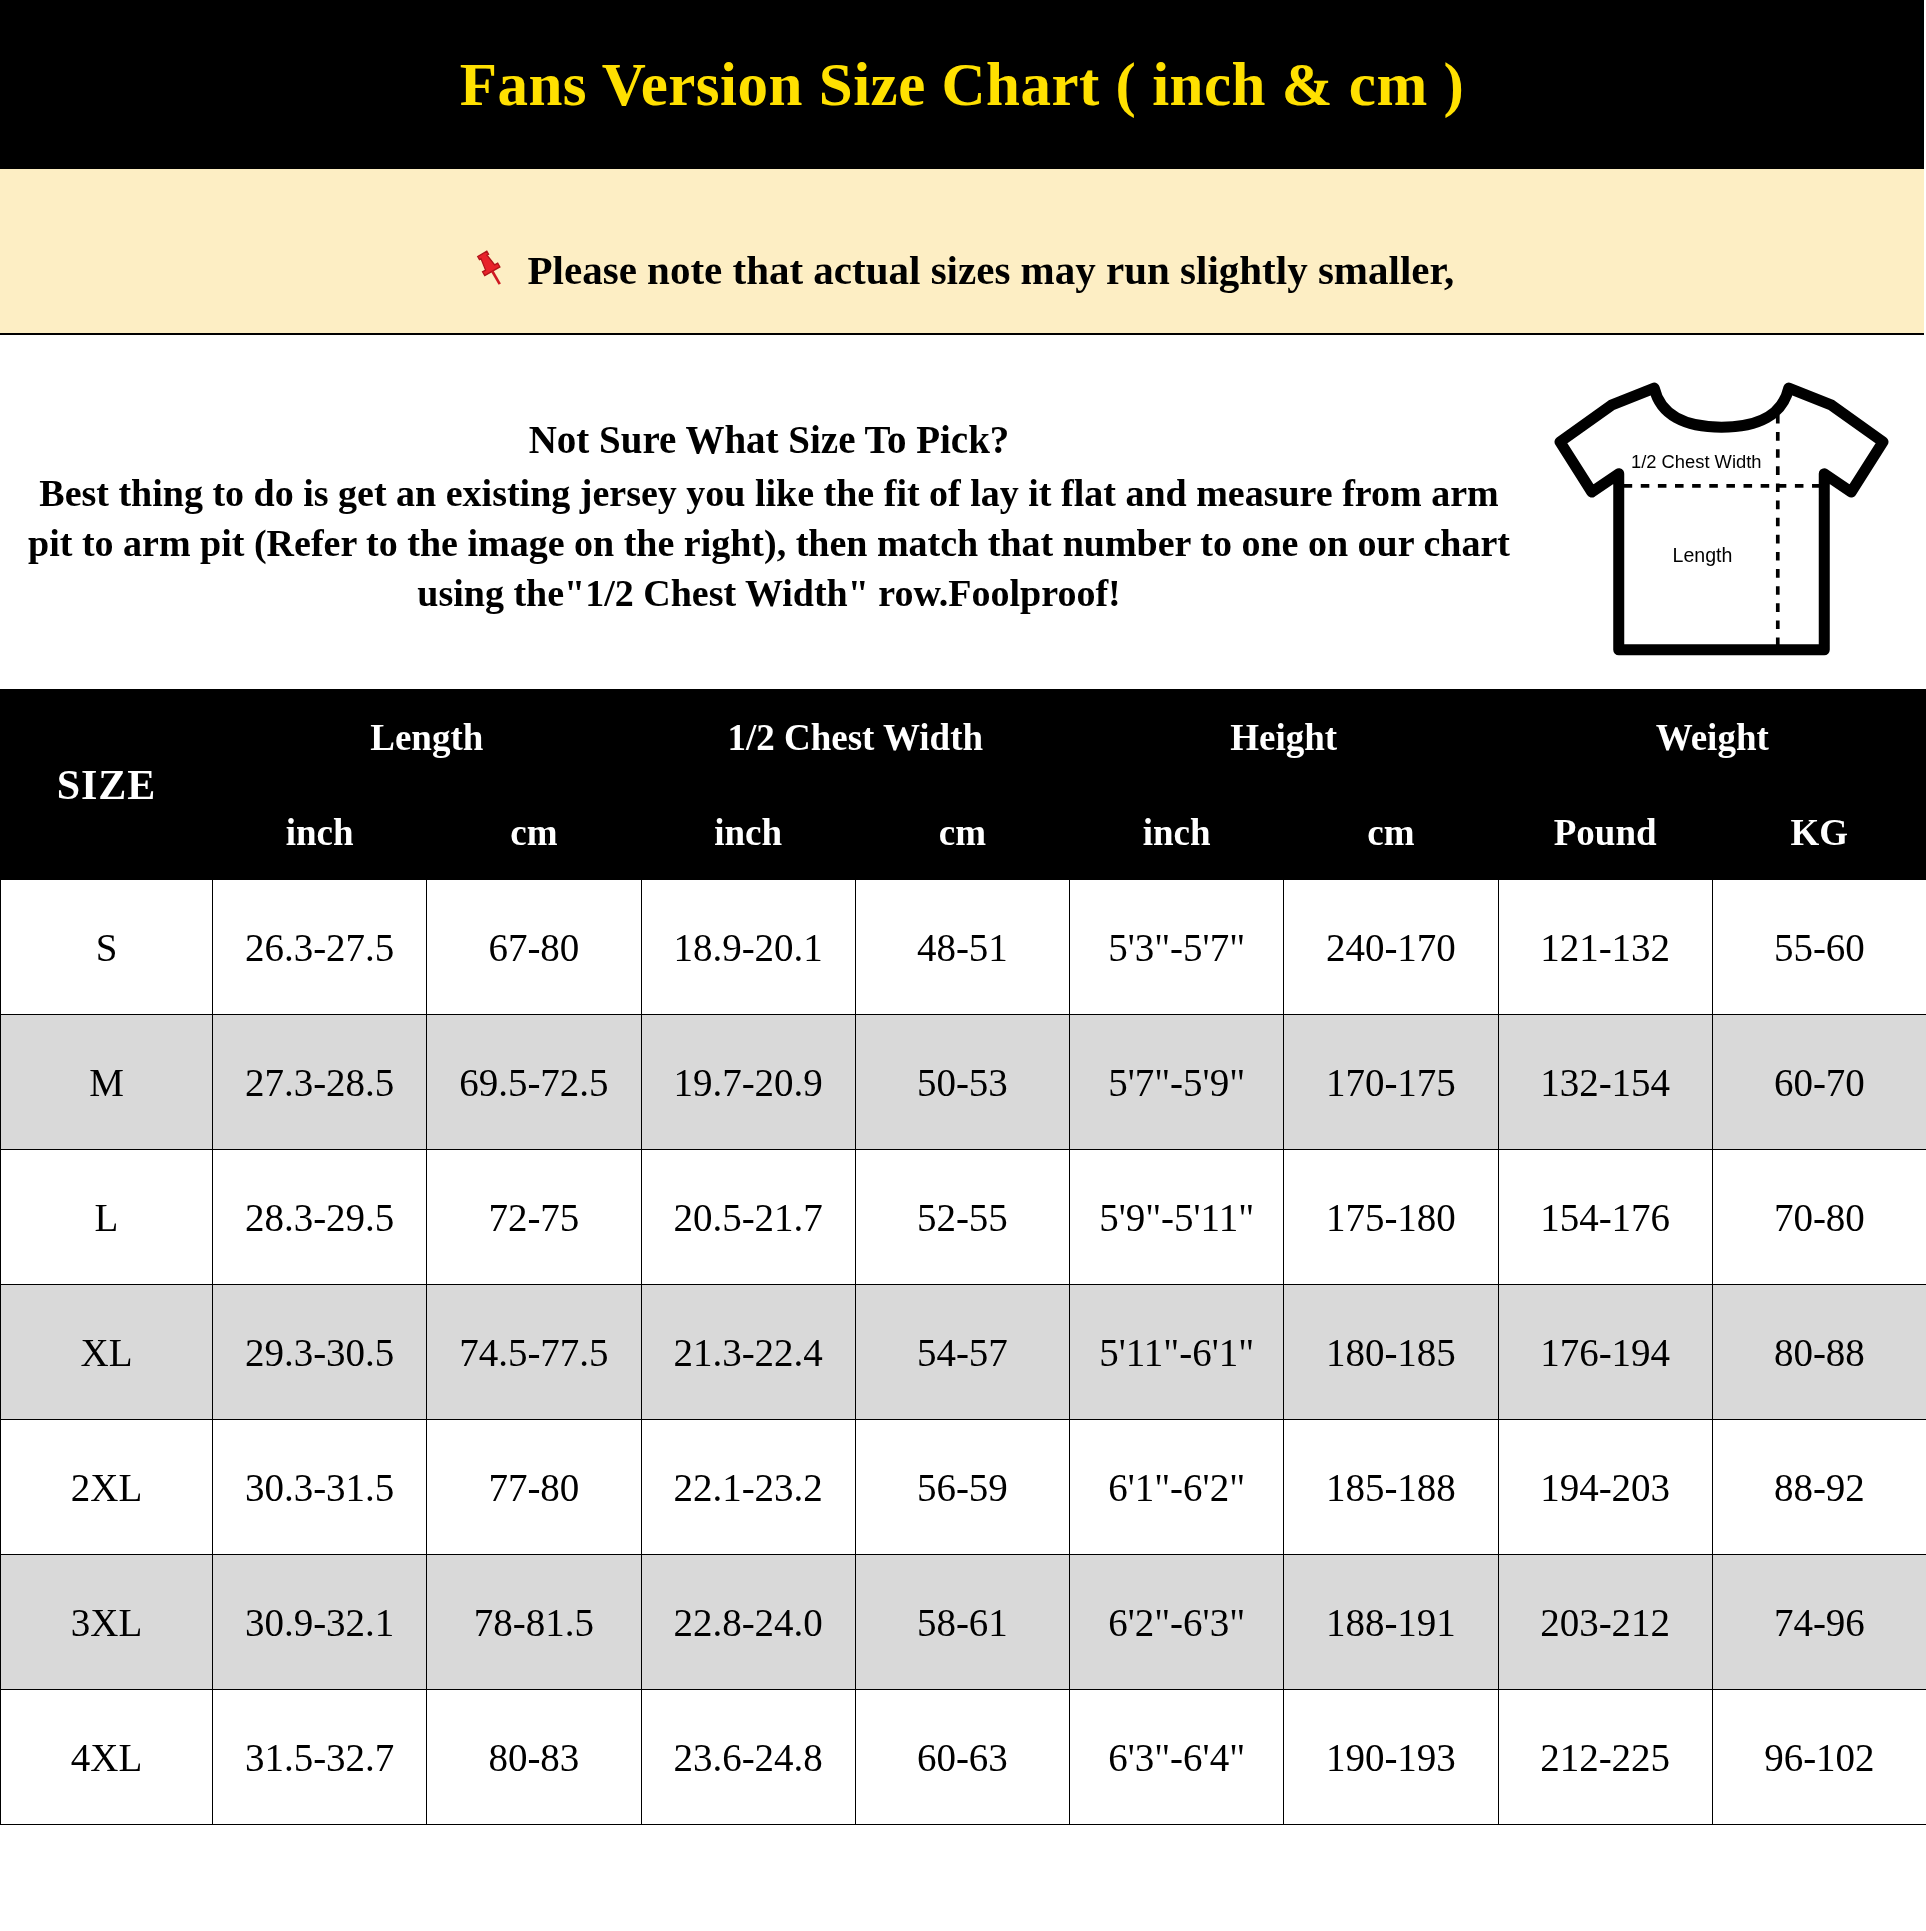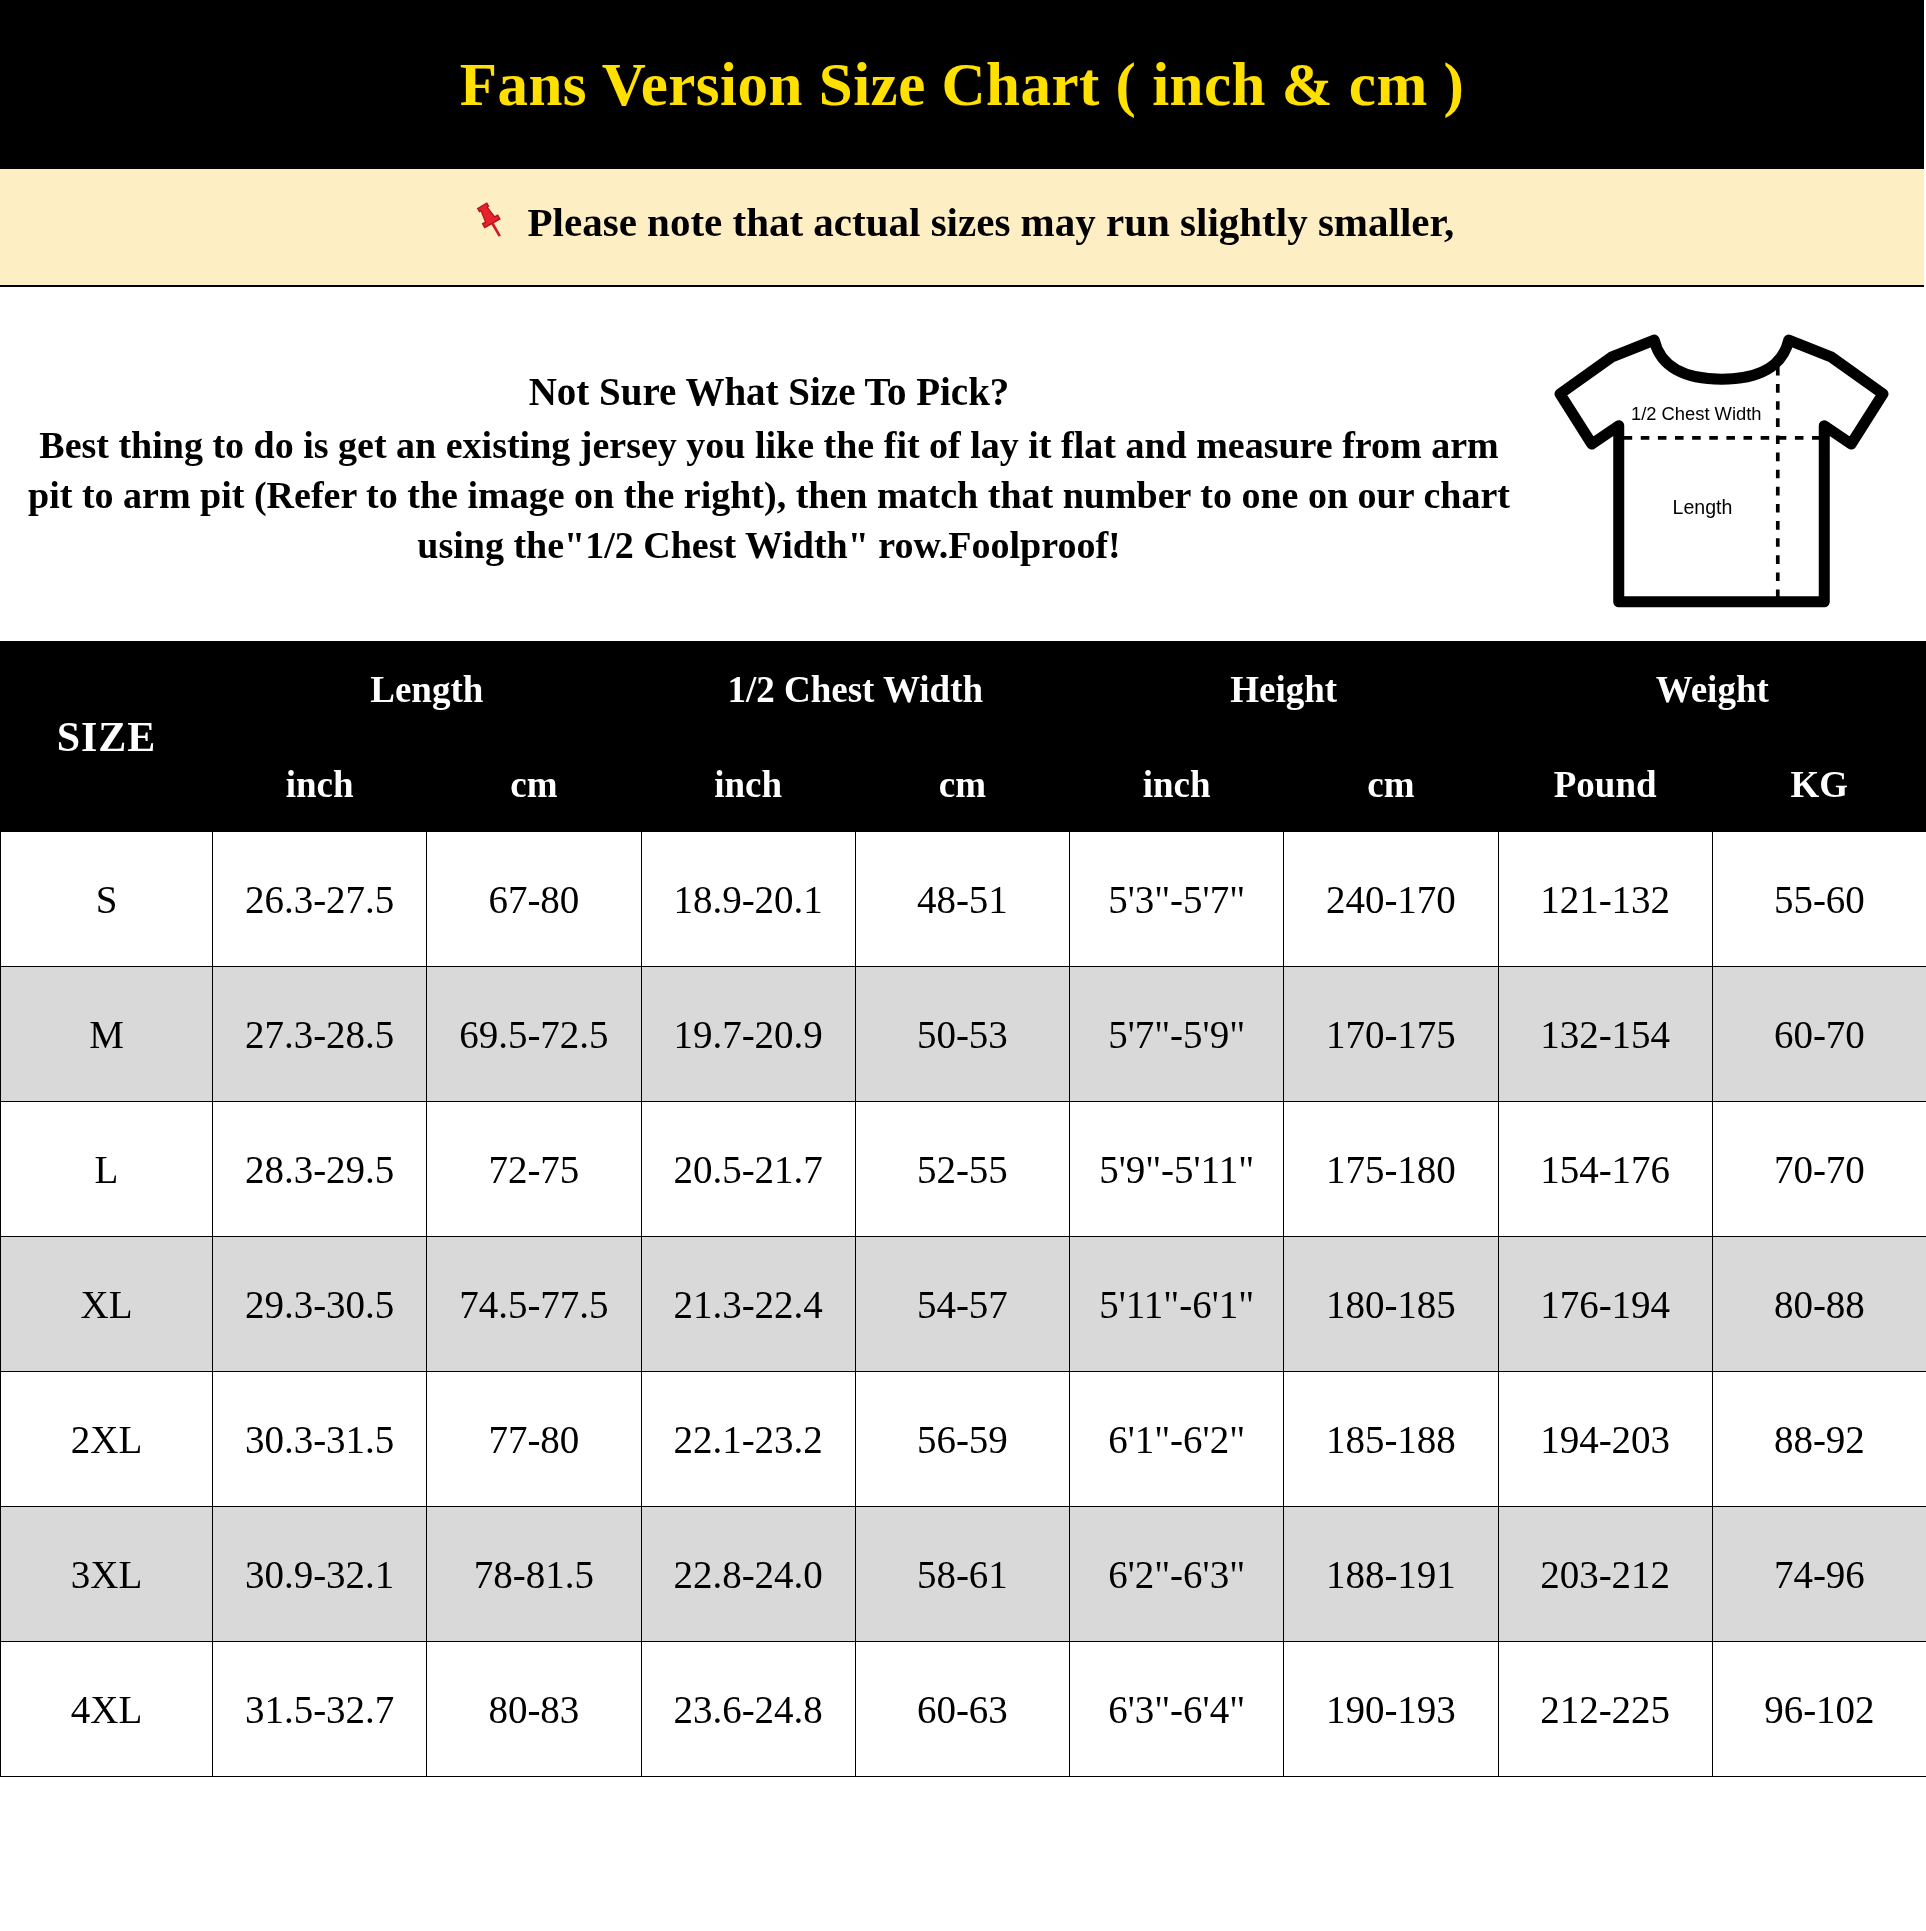--- a/index.html
+++ b/index.html
@@ -44,20 +44,21 @@
     padding: 24px 0 27.5px 0;
     text-align: center;
     border-bottom: 2.8px solid #000;
   }
   .note-line {
     font-size: 41px;
     font-weight: bold;
     line-height: 1.45;
     color: #000;
     font-family: "Liberation Serif", serif;
+    margin-top: 48px;
   }
   .pin-icon {
     display: inline-block;
     vertical-align: -5.5px;
     margin-right: 5.5px;
   }
   .red-strong {
     color: #ff0000;
     font-weight: bold;
   }
@@ -229,21 +230,21 @@
       </tr>
       <tr>
         <td class="size-label">L</td>
         <td>28.3-29.5</td>
         <td>72-75</td>
         <td>20.5-21.7</td>
         <td>52-55</td>
         <td>5'9"-5'11"</td>
         <td>175-180</td>
         <td>154-176</td>
-        <td>70-70</td>
+        <td>70-80</td>
       </tr>
       <tr class="alt">
         <td class="size-label">XL</td>
         <td>29.3-30.5</td>
         <td>74.5-77.5</td>
         <td>21.3-22.4</td>
         <td>54-57</td>
         <td>5'11"-6'1"</td>
         <td>180-185</td>
         <td>176-194</td>

